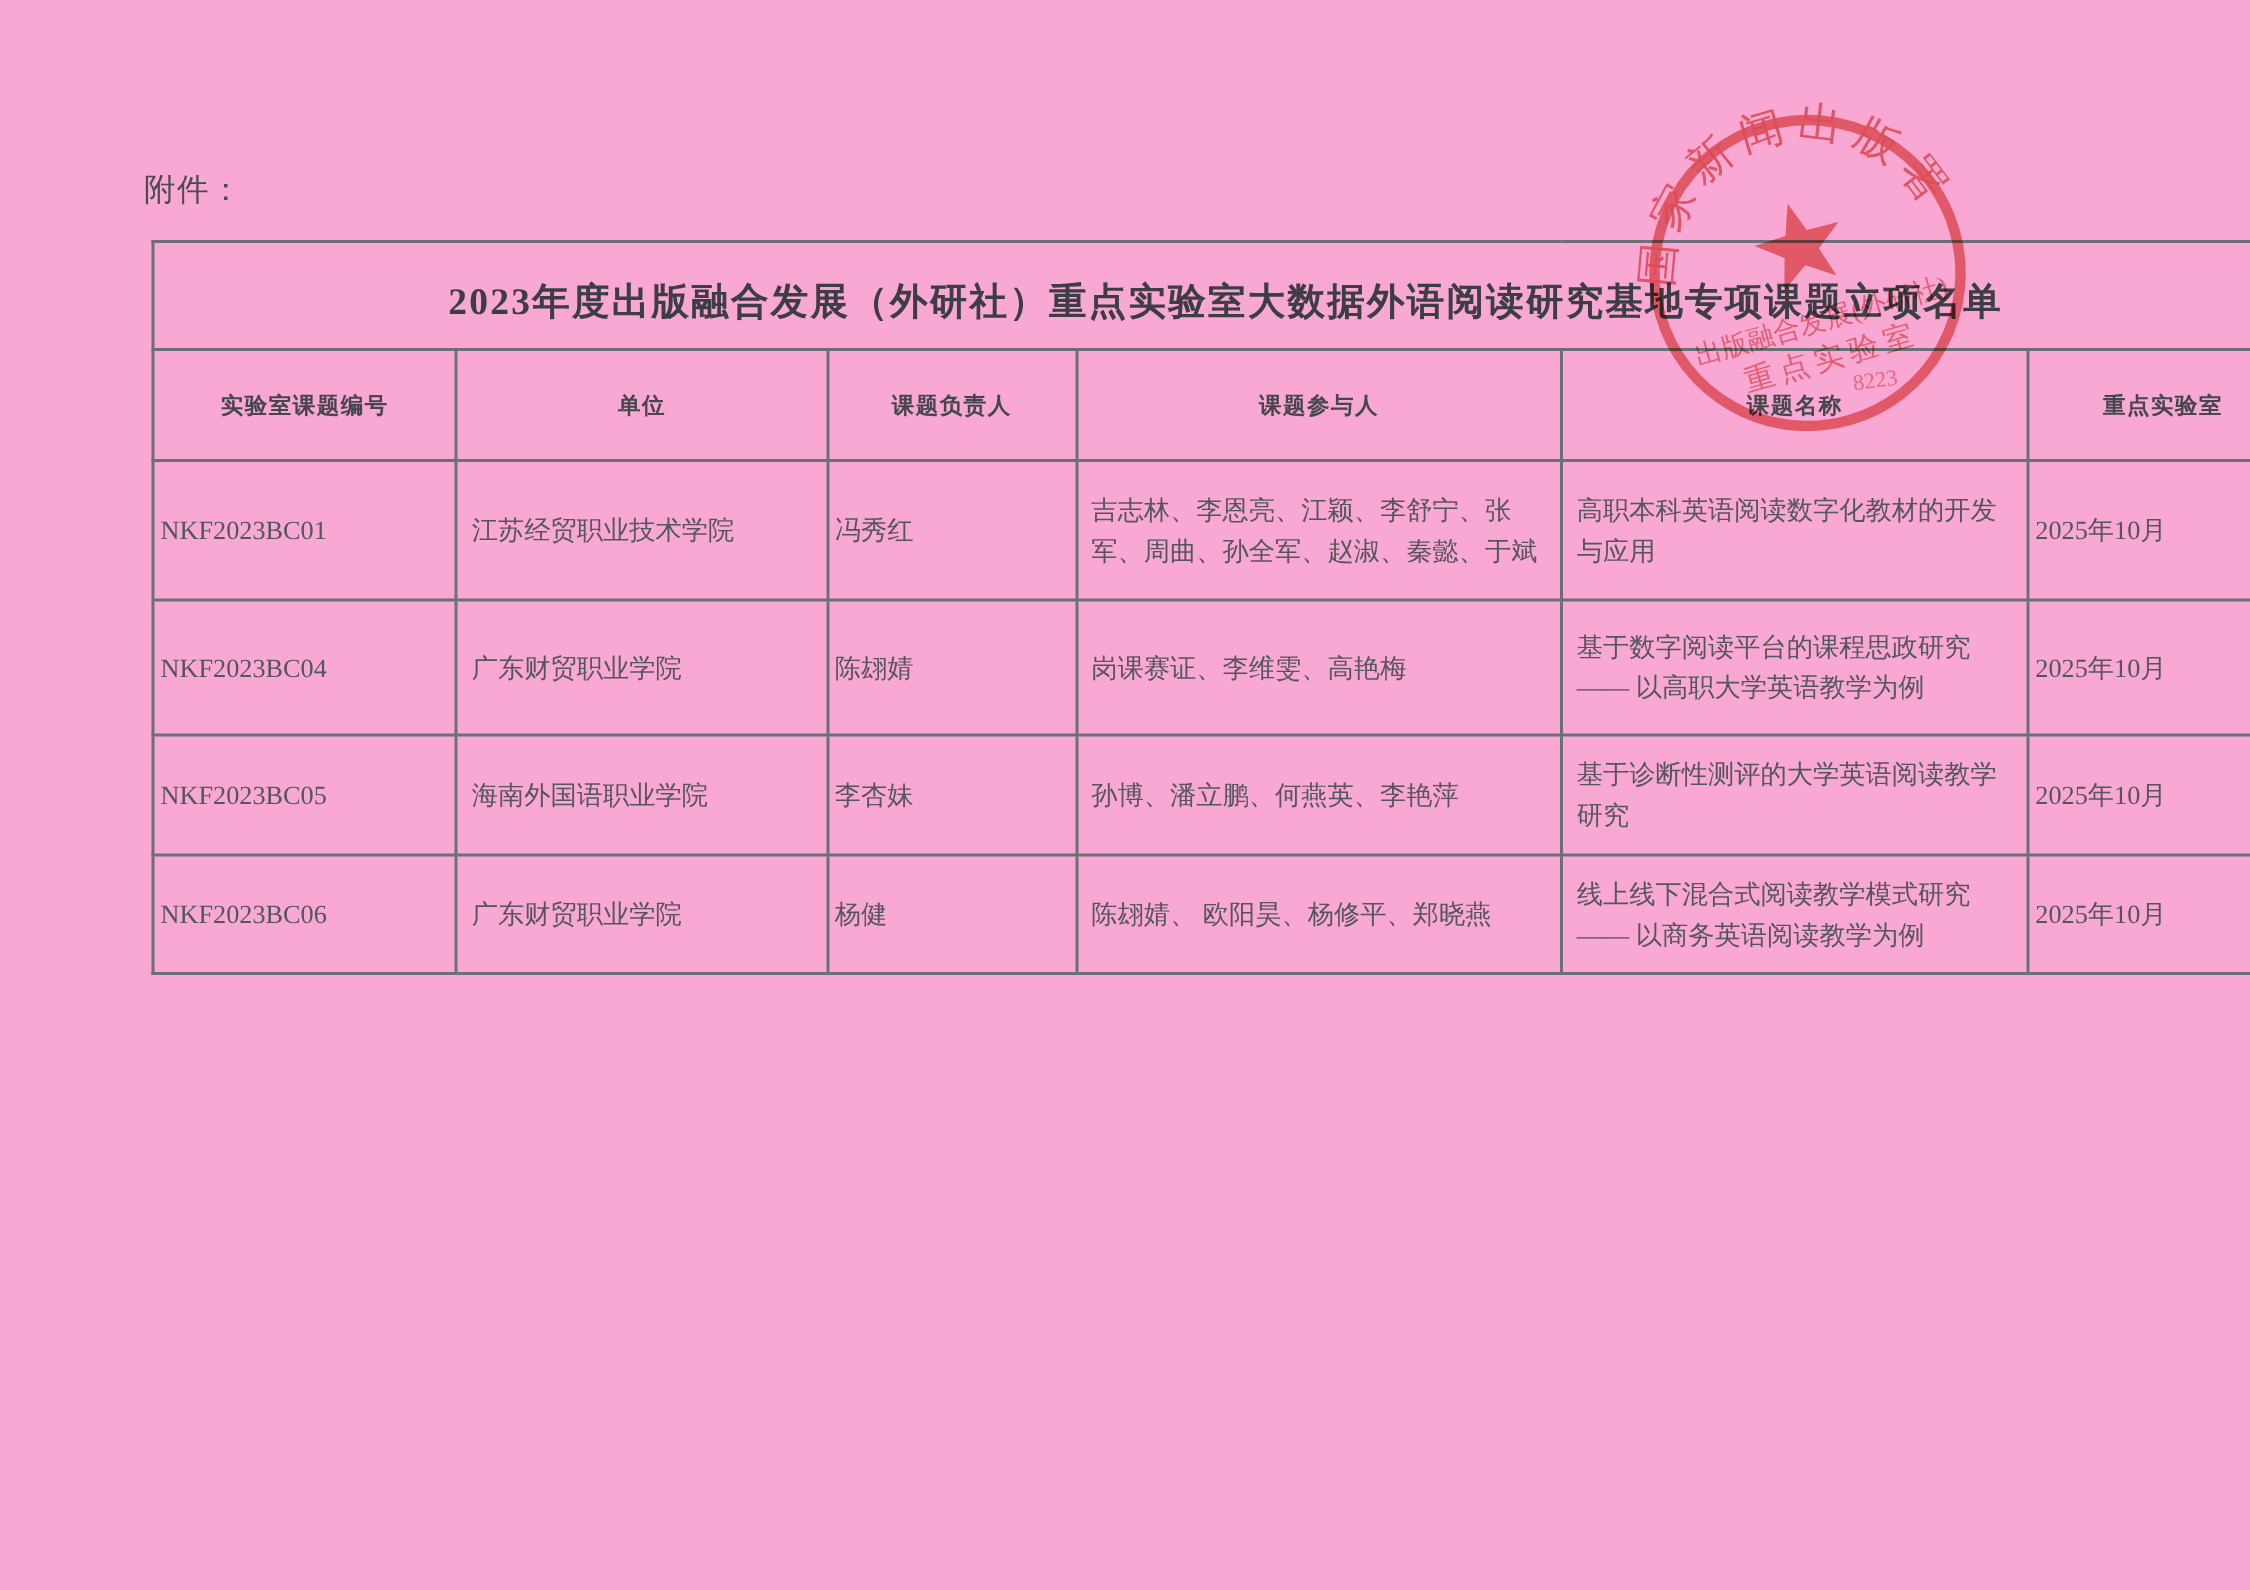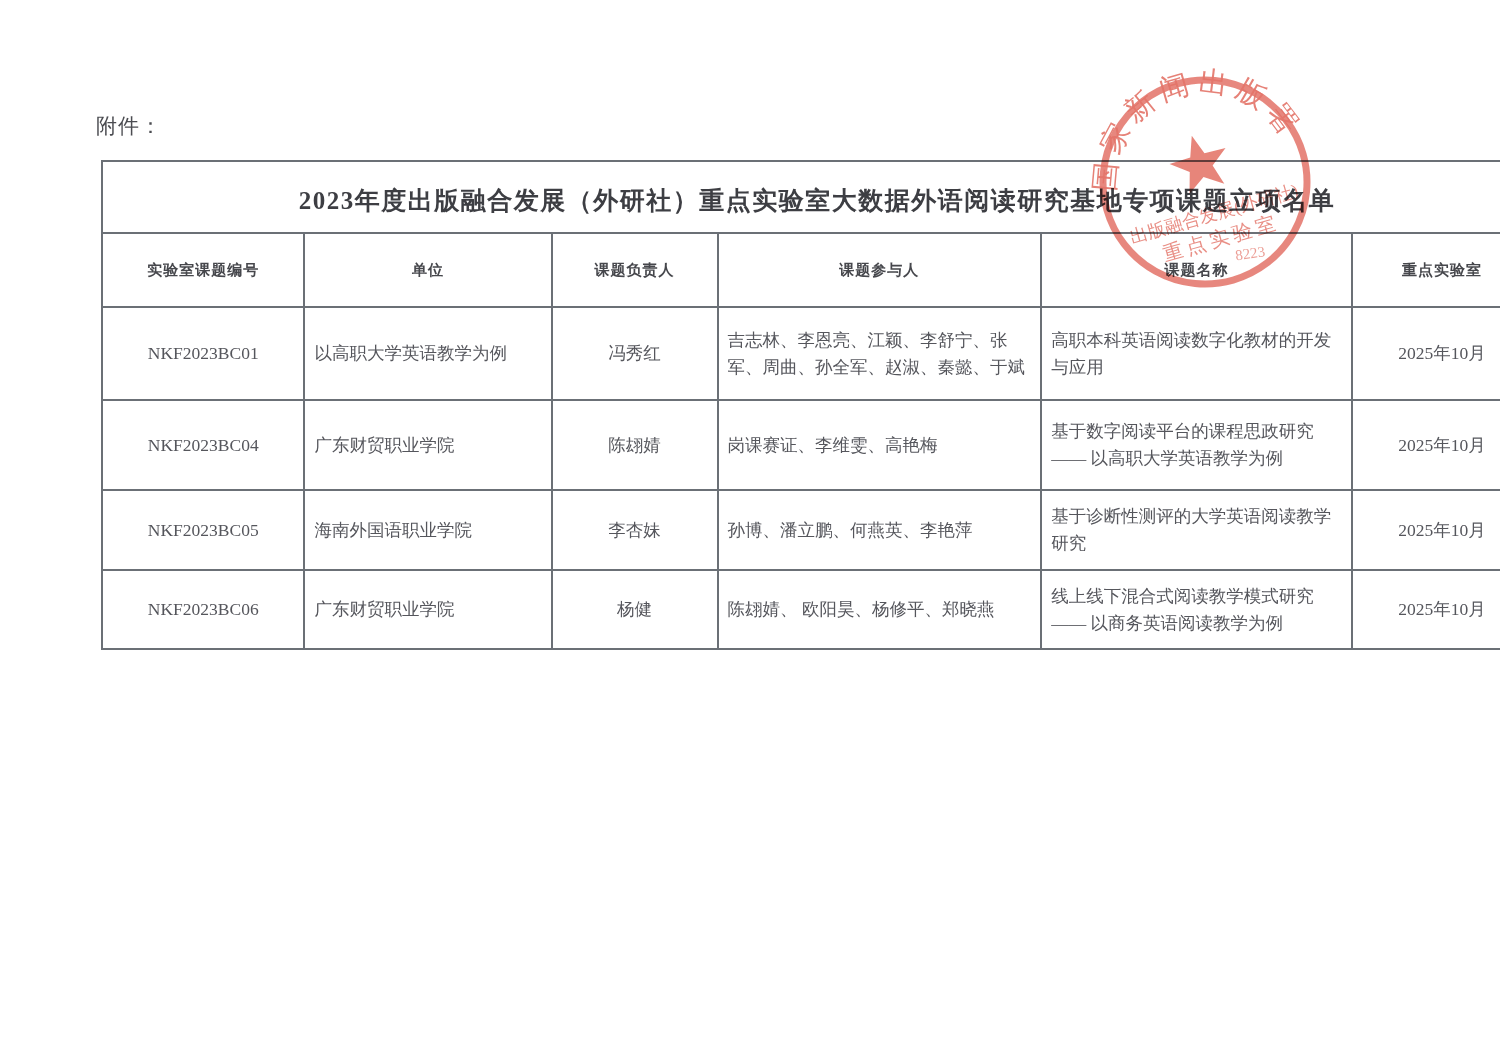--- a/index.html
+++ b/index.html
@@ -1,21 +1,21 @@
 <!DOCTYPE html>
 <html><head>
 <meta charset="utf-8">
 <style>
   * { margin: 0; padding: 0; box-sizing: border-box; }
   html, body { background: #e8e8e8; }
   .page {
     position: relative;
     width: 1500px;
     height: 1060px;
-    background: #ffffff;
+    background: #f9a8d4;
     overflow: hidden;
     font-family: "Liberation Serif", "DejaVu Serif", serif;
     color: #54555b;
   }
   .attachment {
     position: absolute;
     left: 96px;
     top: 112px;
     font-size: 21px;
     color: #4b4c51;
@@ -58,21 +58,21 @@
   }
   tr.header-row th {
     height: 74px;
     font-size: 15px;
     font-weight: bold;
     color: #46474c;
     text-align: center;
     letter-spacing: 1px;
   }
   td.cell { padding: 6px 9px; line-height: 1.52; }
-  td.c0, td.c2, td.c5 { text-align: center; padding: 6px 20px; }
+  td.c0, td.c2, td.c5 { text-align: left; padding: 6px 4px; }
   td.c1 { text-align: left; }
   td.c3, td.c4 { text-align: left; }
   tbody tr:nth-child(1) td { height: 93px; }
   tbody tr:nth-child(2) td { height: 90px; }
   tbody tr:nth-child(3) td { height: 80px; }
   tbody tr:nth-child(4) td { height: 79px; }
   tbody tr:nth-child(5) td { height: 75px; }
   tbody tr:nth-child(6) td { height: 96px; }
   tbody tr:nth-child(7) td { height: 82px; }
   .stamp {
@@ -114,21 +114,21 @@
             <th class="hcell c1">单位</th>
             <th class="hcell c2">课题负责人</th>
             <th class="hcell c3">课题参与人</th>
             <th class="hcell c4">课题名称</th>
             <th class="hcell c5">重点实验室</th>
           </tr>
       </thead>
       <tbody id="table-body">
           <tr>
             <td class="cell c0">NKF2023BC01</td>
-            <td class="cell c1">以高职大学英语教学为例</td>
+            <td class="cell c1">江苏经贸职业技术学院</td>
             <td class="cell c2">冯秀红</td>
             <td class="cell c3">吉志林、李恩亮、江颖、李舒宁、张军、周曲、孙全军、赵淑、秦懿、于斌</td>
             <td class="cell c4">高职本科英语阅读数字化教材的开发与应用</td>
             <td class="cell c5">2025年10月</td>
           </tr>
           <tr>
             <td class="cell c0">NKF2023BC04</td>
             <td class="cell c1">广东财贸职业学院</td>
             <td class="cell c2">陈翃婧</td>
             <td class="cell c3">岗课赛证、李维雯、高艳梅</td>

